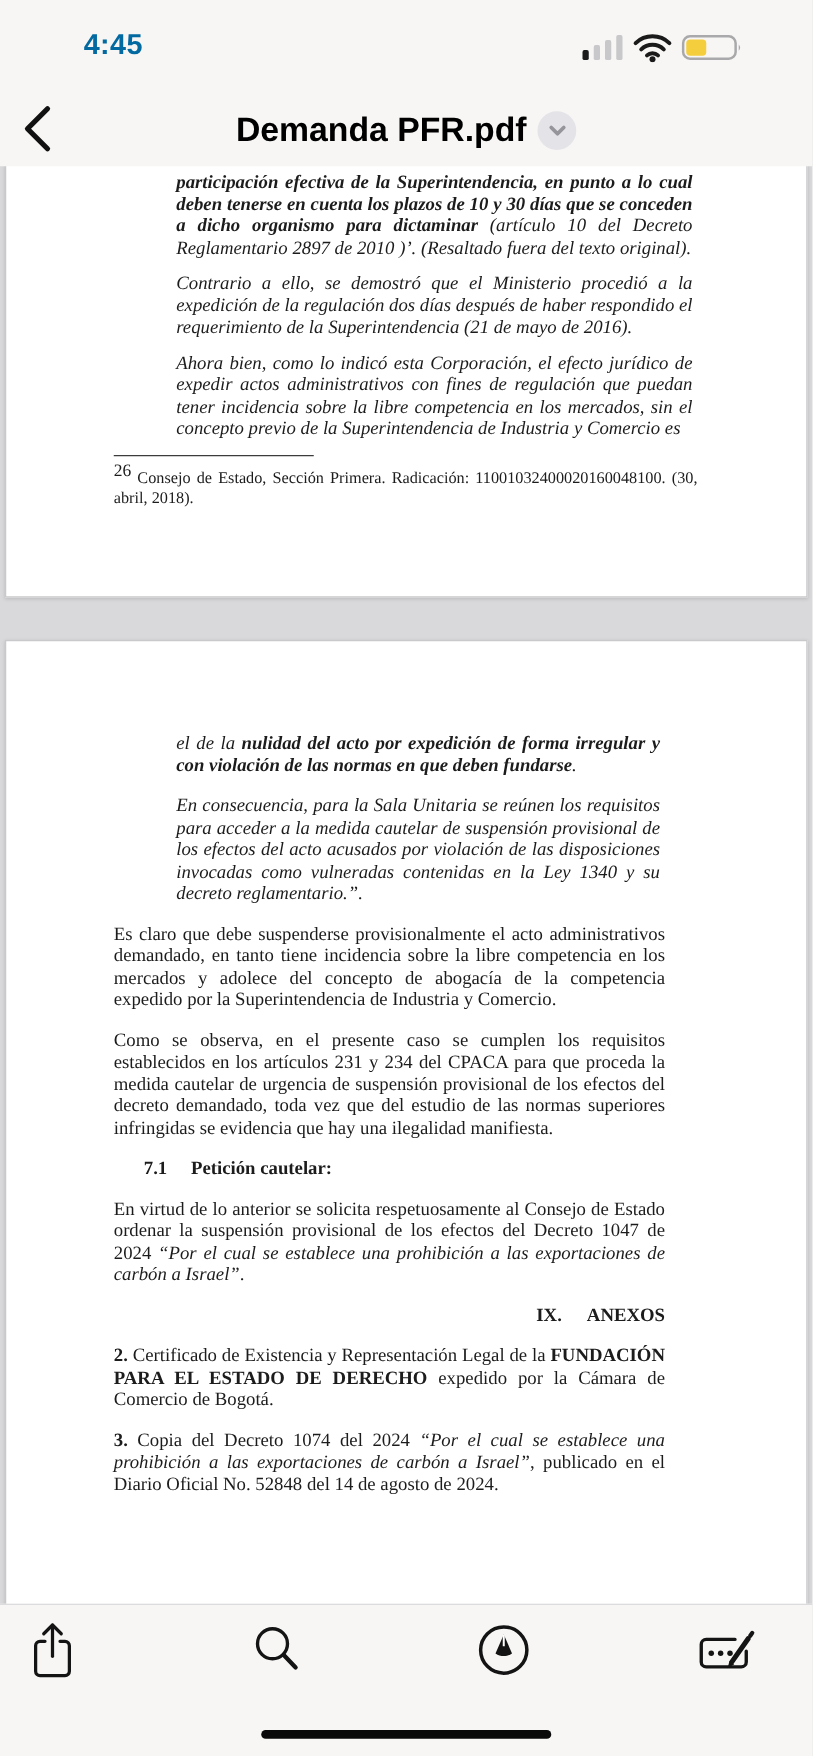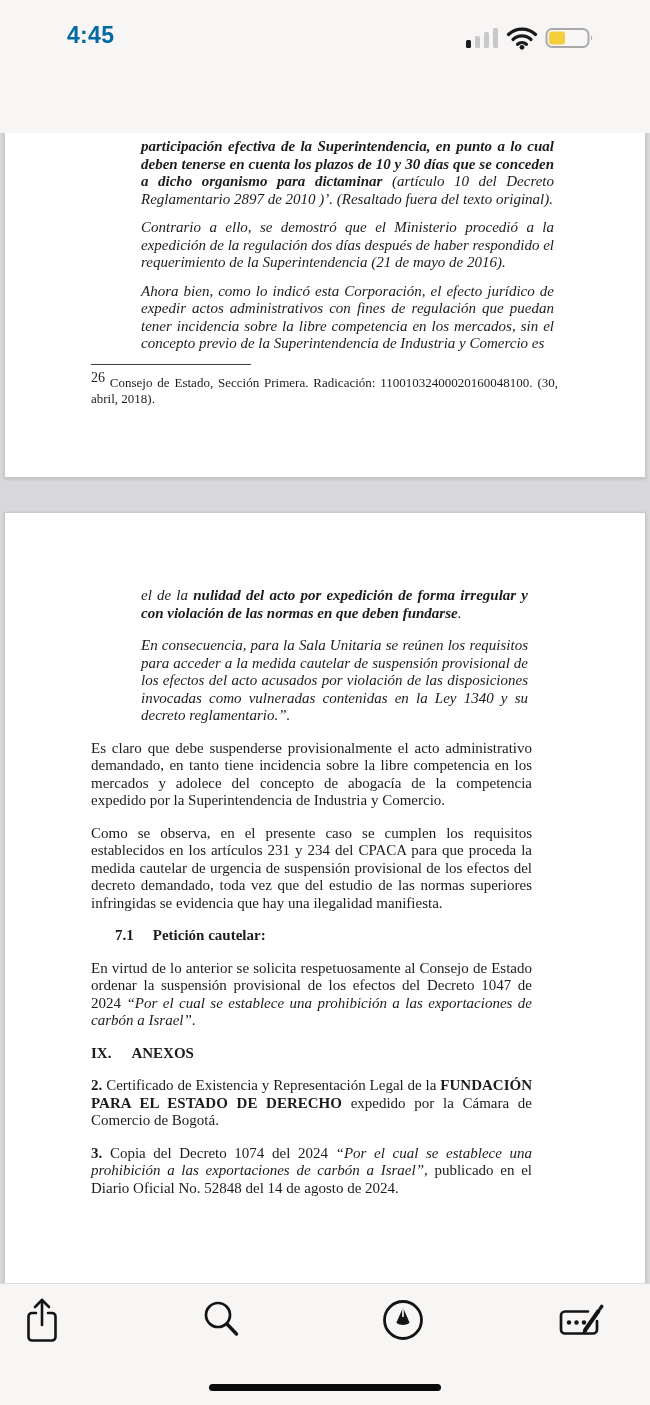--- a/index.html
+++ b/index.html
@@ -23,21 +23,21 @@
   .j{text-align:justify;}
   .quote{margin:0 30px 11px 50px;font-style:italic;}
   .page2 .quote{margin-bottom:15px;}
   .bq b,.b{font-weight:700;}
   .para{margin:0 26px 15px 0;}
   .fn-rule{width:160px;border-top:1.5px solid #3c3c3c;margin:7px 0 5px 0;}
   .footnote{margin:0 26px 0 0;font-size:13px;line-height:16px;}
   .footnote sup{font-size:14px;}
   .h71{margin:2px 0 15px 24px;font-weight:700;font-size:15px;}
   .h71 .num{display:inline-block;margin-right:19px;}
-  .h-anexos{margin:2px 26px 15px 0;font-weight:700;text-align:left;}
+  .h-anexos{margin:2px 26px 15px 0;font-weight:700;text-align:right;}
   .h-anexos .num{display:inline-block;margin-right:20px;}
   .it{font-style:italic;}
   
   .toolbar{position:absolute;left:0;top:1283px;width:650px;height:122px;background:#f7f6f4;border-top:1px solid #dcdcde;z-index:5;}
   .tb-btn{position:absolute;top:10px;width:48px;height:52px;background:none;border:none;padding:0;cursor:pointer;}
   .tb-share{left:22px;}
   .tb-search{left:201px;}
   .tb-markup{left:381px;}
   .tb-fill{left:558px;}
   .home-indicator{position:absolute;left:50%;transform:translateX(-50%);top:100px;width:232px;height:7px;border-radius:4px;background:#0a0a0a;}
@@ -66,34 +66,53 @@
       </svg>
     </span>
     <span>
       <svg width="50" height="24" viewBox="0 0 50 24">
         <rect x="1.5" y="3" width="42" height="18" rx="5.5" fill="none" stroke="#a9a9ab" stroke-width="2"></rect>
         <path d="M46 9.5a3.5 3.5 0 0 1 0 5z" fill="#a9a9ab"></path>
         <rect x="4" y="5.5" width="16" height="13" rx="3" fill="#f5ce3e"></rect>
       </svg>
     </span>
   </div>
+  <nav class="nav-bar">
+    <div class="title-group">
+      <span class="doc-title">Demanda PFR.pdf</span>
+      <button class="title-menu">
+        <span>
+          <svg width="18" height="18" viewBox="0 0 18 18">
+            <path d="M4 7l5 5 5-5" fill="none" stroke="#96959b" stroke-width="3" stroke-linecap="round" stroke-linejoin="round"></path>
+          </svg>
+        </span>
+      </button>
+    </div>
+    <button class="back-btn">
+      <span>
+        <svg width="26" height="40" viewBox="0 0 26 40">
+          <path d="M22 4L6 20l16 16" fill="none" stroke="#111" stroke-width="4.2" stroke-linecap="round" stroke-linejoin="round"></path>
+        </svg>
+      </span>
+    </button>
+  </nav>
 </header>
 
 <section class="page page1">
   <div class="quote j bq"><b>participación efectiva de la Superintendencia, en punto a lo cual deben tenerse en cuenta los plazos de 10 y 30 días que se conceden a dicho organismo para dictaminar</b><span> (artículo 10 del Decreto Reglamentario 2897 de 2010 )’. (Resaltado fuera del texto original).</span></div>
   <p class="quote j">Contrario a ello, se demostró que el Ministerio procedió a la expedición de la regulación dos días después de haber respondido el requerimiento de la Superintendencia (21 de mayo de 2016).</p>
   <p class="quote j">Ahora bien, como lo indicó esta Corporación, el efecto jurídico de expedir actos administrativos con fines de regulación que puedan tener incidencia sobre la libre competencia en los mercados, sin el concepto previo de la Superintendencia de Industria y Comercio es</p>
   <div class="fn-rule"></div>
   <p class="footnote j"><sup>26</sup><span> Consejo de Estado, Sección Primera. Radicación: 11001032400020160048100. (30, abril, 2018).</span></p>
 </section>
 
 <section class="page page2">
   <div class="quote j bq"><span>el de la </span><b>nulidad del acto por expedición de forma irregular y con violación de las normas en que deben fundarse</b><span>.</span></div>
   <p class="quote j">En consecuencia, para la Sala Unitaria se reúnen los requisitos para acceder a la medida cautelar de suspensión provisional de los efectos del acto acusados por violación de las disposiciones invocadas como vulneradas contenidas en la Ley 1340 y su decreto reglamentario.”.</p>
-  <p class="para j">Es claro que debe suspenderse provisionalmente el acto administrativo demandado, en tanto tiene incidencia sobre la libre competencia en los mercados y adolece del concepto de abogacía de la competencia expedido por la Superintendencia de Industria y Comercio.</p>
+  <p class="para j">Es claro que debe suspenderse provisionalmente el acto administrativos demandado, en tanto tiene incidencia sobre la libre competencia en los mercados y adolece del concepto de abogacía de la competencia expedido por la Superintendencia de Industria y Comercio.</p>
   <p class="para j">Como se observa, en el presente caso se cumplen los requisitos establecidos en los artículos 231 y 234 del CPACA para que proceda la medida cautelar de urgencia de suspensión provisional de los efectos del decreto demandado, toda vez que del estudio de las normas superiores infringidas se evidencia que hay una ilegalidad manifiesta.</p>
   <h4 class="h71"><span class="num">7.1</span><span>Petición cautelar:</span></h4>
   <p class="para j"><span>En virtud de lo anterior se solicita respetuosamente al Consejo de Estado ordenar la suspensión provisional de los efectos del Decreto 1047 de 2024 </span><span class="it">“Por el cual se establece una prohibición a las exportaciones de carbón a Israel”</span><span>.</span></p>
   <h4 class="h-anexos"><span class="num">IX.</span><span>ANEXOS</span></h4>
   <p class="para j"><b>2.</b><span> Certificado de Existencia y Representación Legal de la </span><b>FUNDACIÓN PARA EL ESTADO DE DERECHO</b><span> expedido por la Cámara de Comercio de Bogotá.</span></p>
   <p class="para j"><b>3.</b><span> Copia del Decreto 1074 del 2024 </span><span class="it">“Por el cual se establece una prohibición a las exportaciones de carbón a Israel”</span><span>, publicado en el Diario Oficial No. 52848 del 14 de agosto de 2024.</span></p>
 </section>
 
 <footer class="toolbar">
   <button class="tb-btn tb-share">

